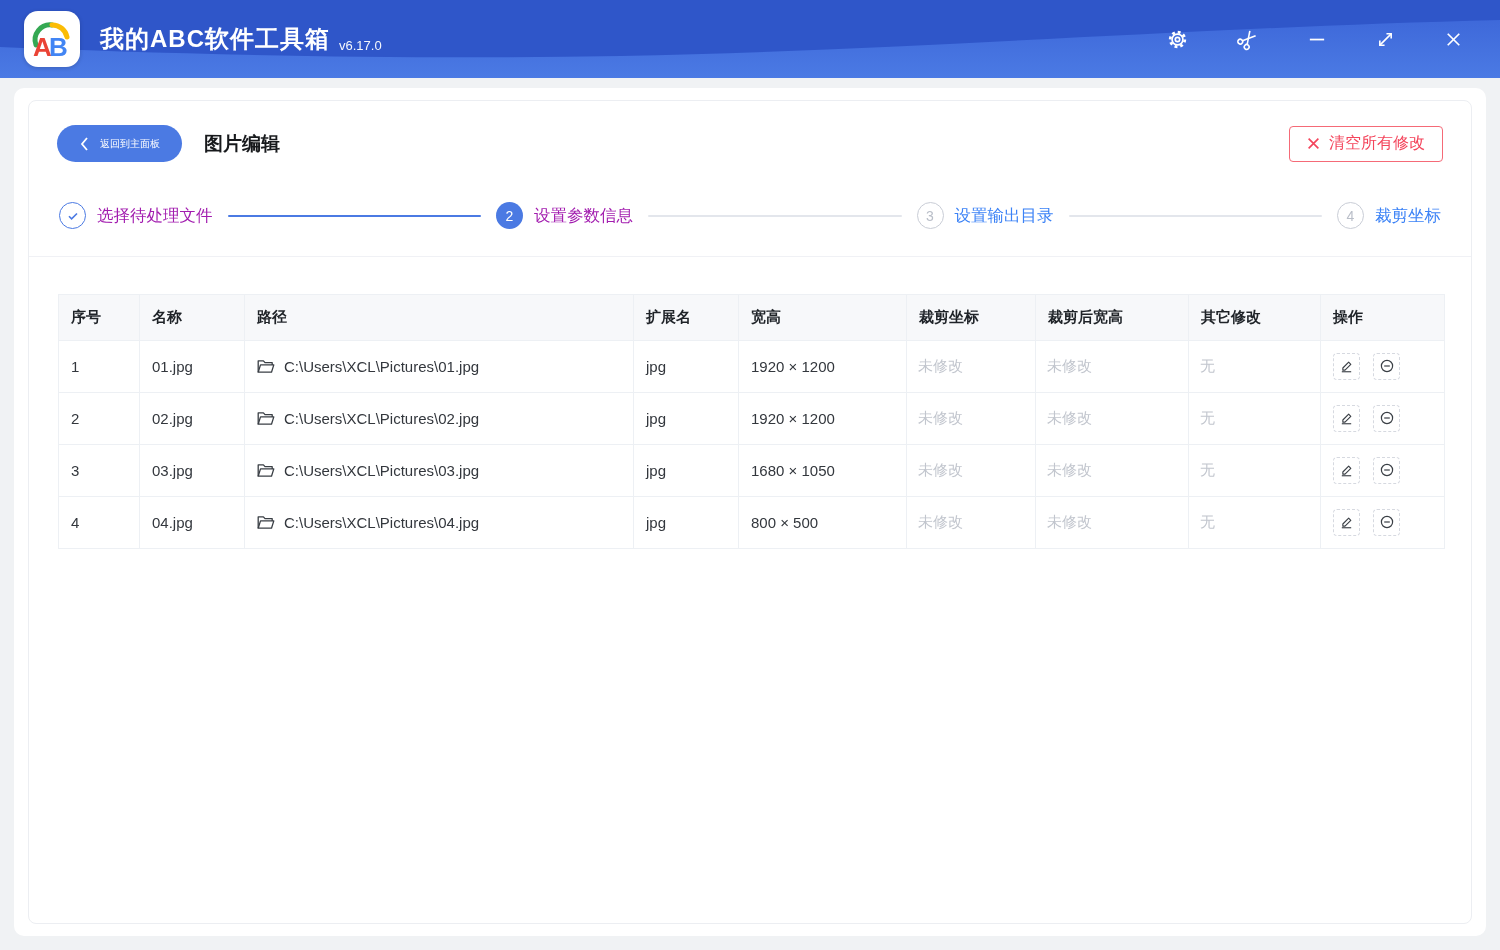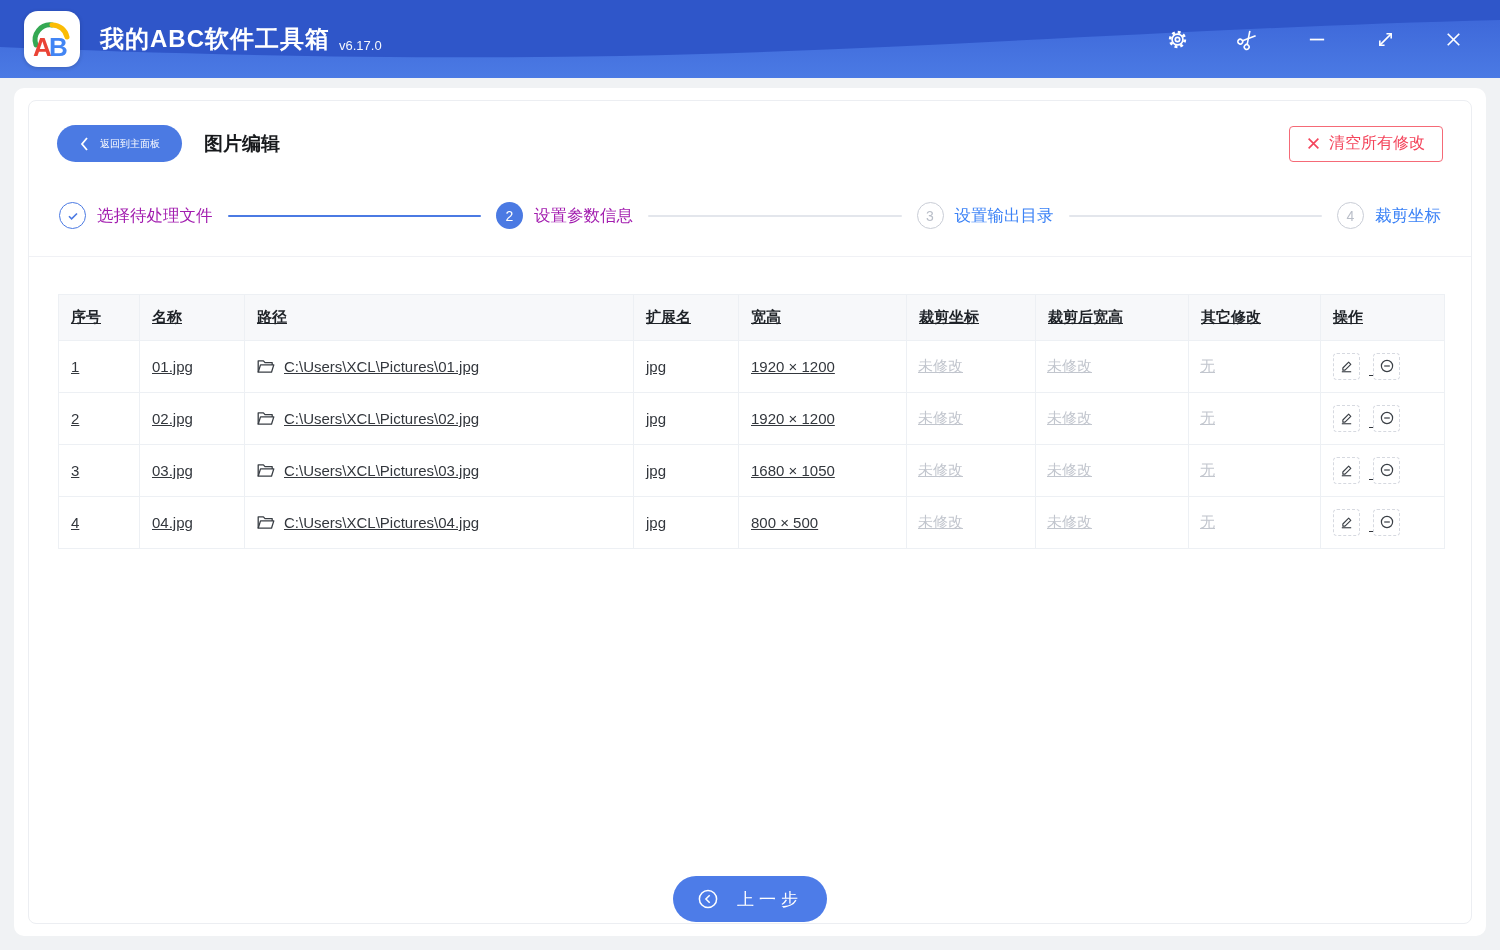--- a/index.html
+++ b/index.html
@@ -35,21 +35,21 @@
   .step.active .step-circle { background:#4b7ae3; color:#fff; }
   .step.pending .step-circle { border:1px solid #c9cdd6; color:#b9bec8; background:#fff; }
   .step-label { font-size:16.5px; color:#a21caf; }
   .step.pending .step-label { color:#3b82f6; }
   .connector { flex:1; height:2px; background:#e3e6ec; margin:0 15px; border-radius:1px; }
   .connector.done { background:#4b7ae3; }
 
   
   .table-wrap { padding:37px 29px 0 29px; }
   table { width:100%; border-collapse:collapse; table-layout:fixed; }
-  th, td { border:1px solid #edf0f4; padding:0 12px; text-align:left; white-space:nowrap; overflow:hidden;text-decoration:underline; }
+  th, td { border:1px solid #edf0f4; padding:0 12px; text-align:left; white-space:nowrap; overflow:hidden; }
   th { background:#f7f8fa; height:46px; font-size:15px; font-weight:700; color:#1f2328; }
   td { height:52px; font-size:15px; color:#33373d; background:#fff; }
   td.gray { color:#c2c6ce;padding-left:11px; }
   td.sum-label { color:#80858f; }
   td.sum-value { color:#2d3137; }
   .path-flex { display:flex; align-items:center; gap:9px; }
   .act-btn { width:27px; height:27px; border:1px dashed #d6d9e0; border-radius:4px; background:#fff; display:inline-flex; align-items:center; justify-content:center; cursor:pointer; margin-right:9px; }
 
   
   .footer-row { position:absolute; left:0; right:0; bottom:1px; display:flex; justify-content:center; gap:31px; }
@@ -329,26 +329,17 @@
                     </svg>
                   </button>
               </td>
             </tr>
 
           </tbody>
         </table>
       </div>
 
       <div class="footer-row">
-        <button class="nav-btn">
-          <span style="display:flex;">
-            <svg width="22" height="22" viewBox="0 0 22 22" fill="none" stroke="#fff" stroke-width="1.5">
-                <circle cx="11" cy="11" r="8.6"></circle>
-                <path d="M12.7 7.2L8.9 11l3.8 3.8"></path>
-              </svg>
-          </span>
-          <span class="lbl">上一步</span>
-        </button>
       </div>
 
     </div>
   </div>
 </div>
 
 </body></html>

